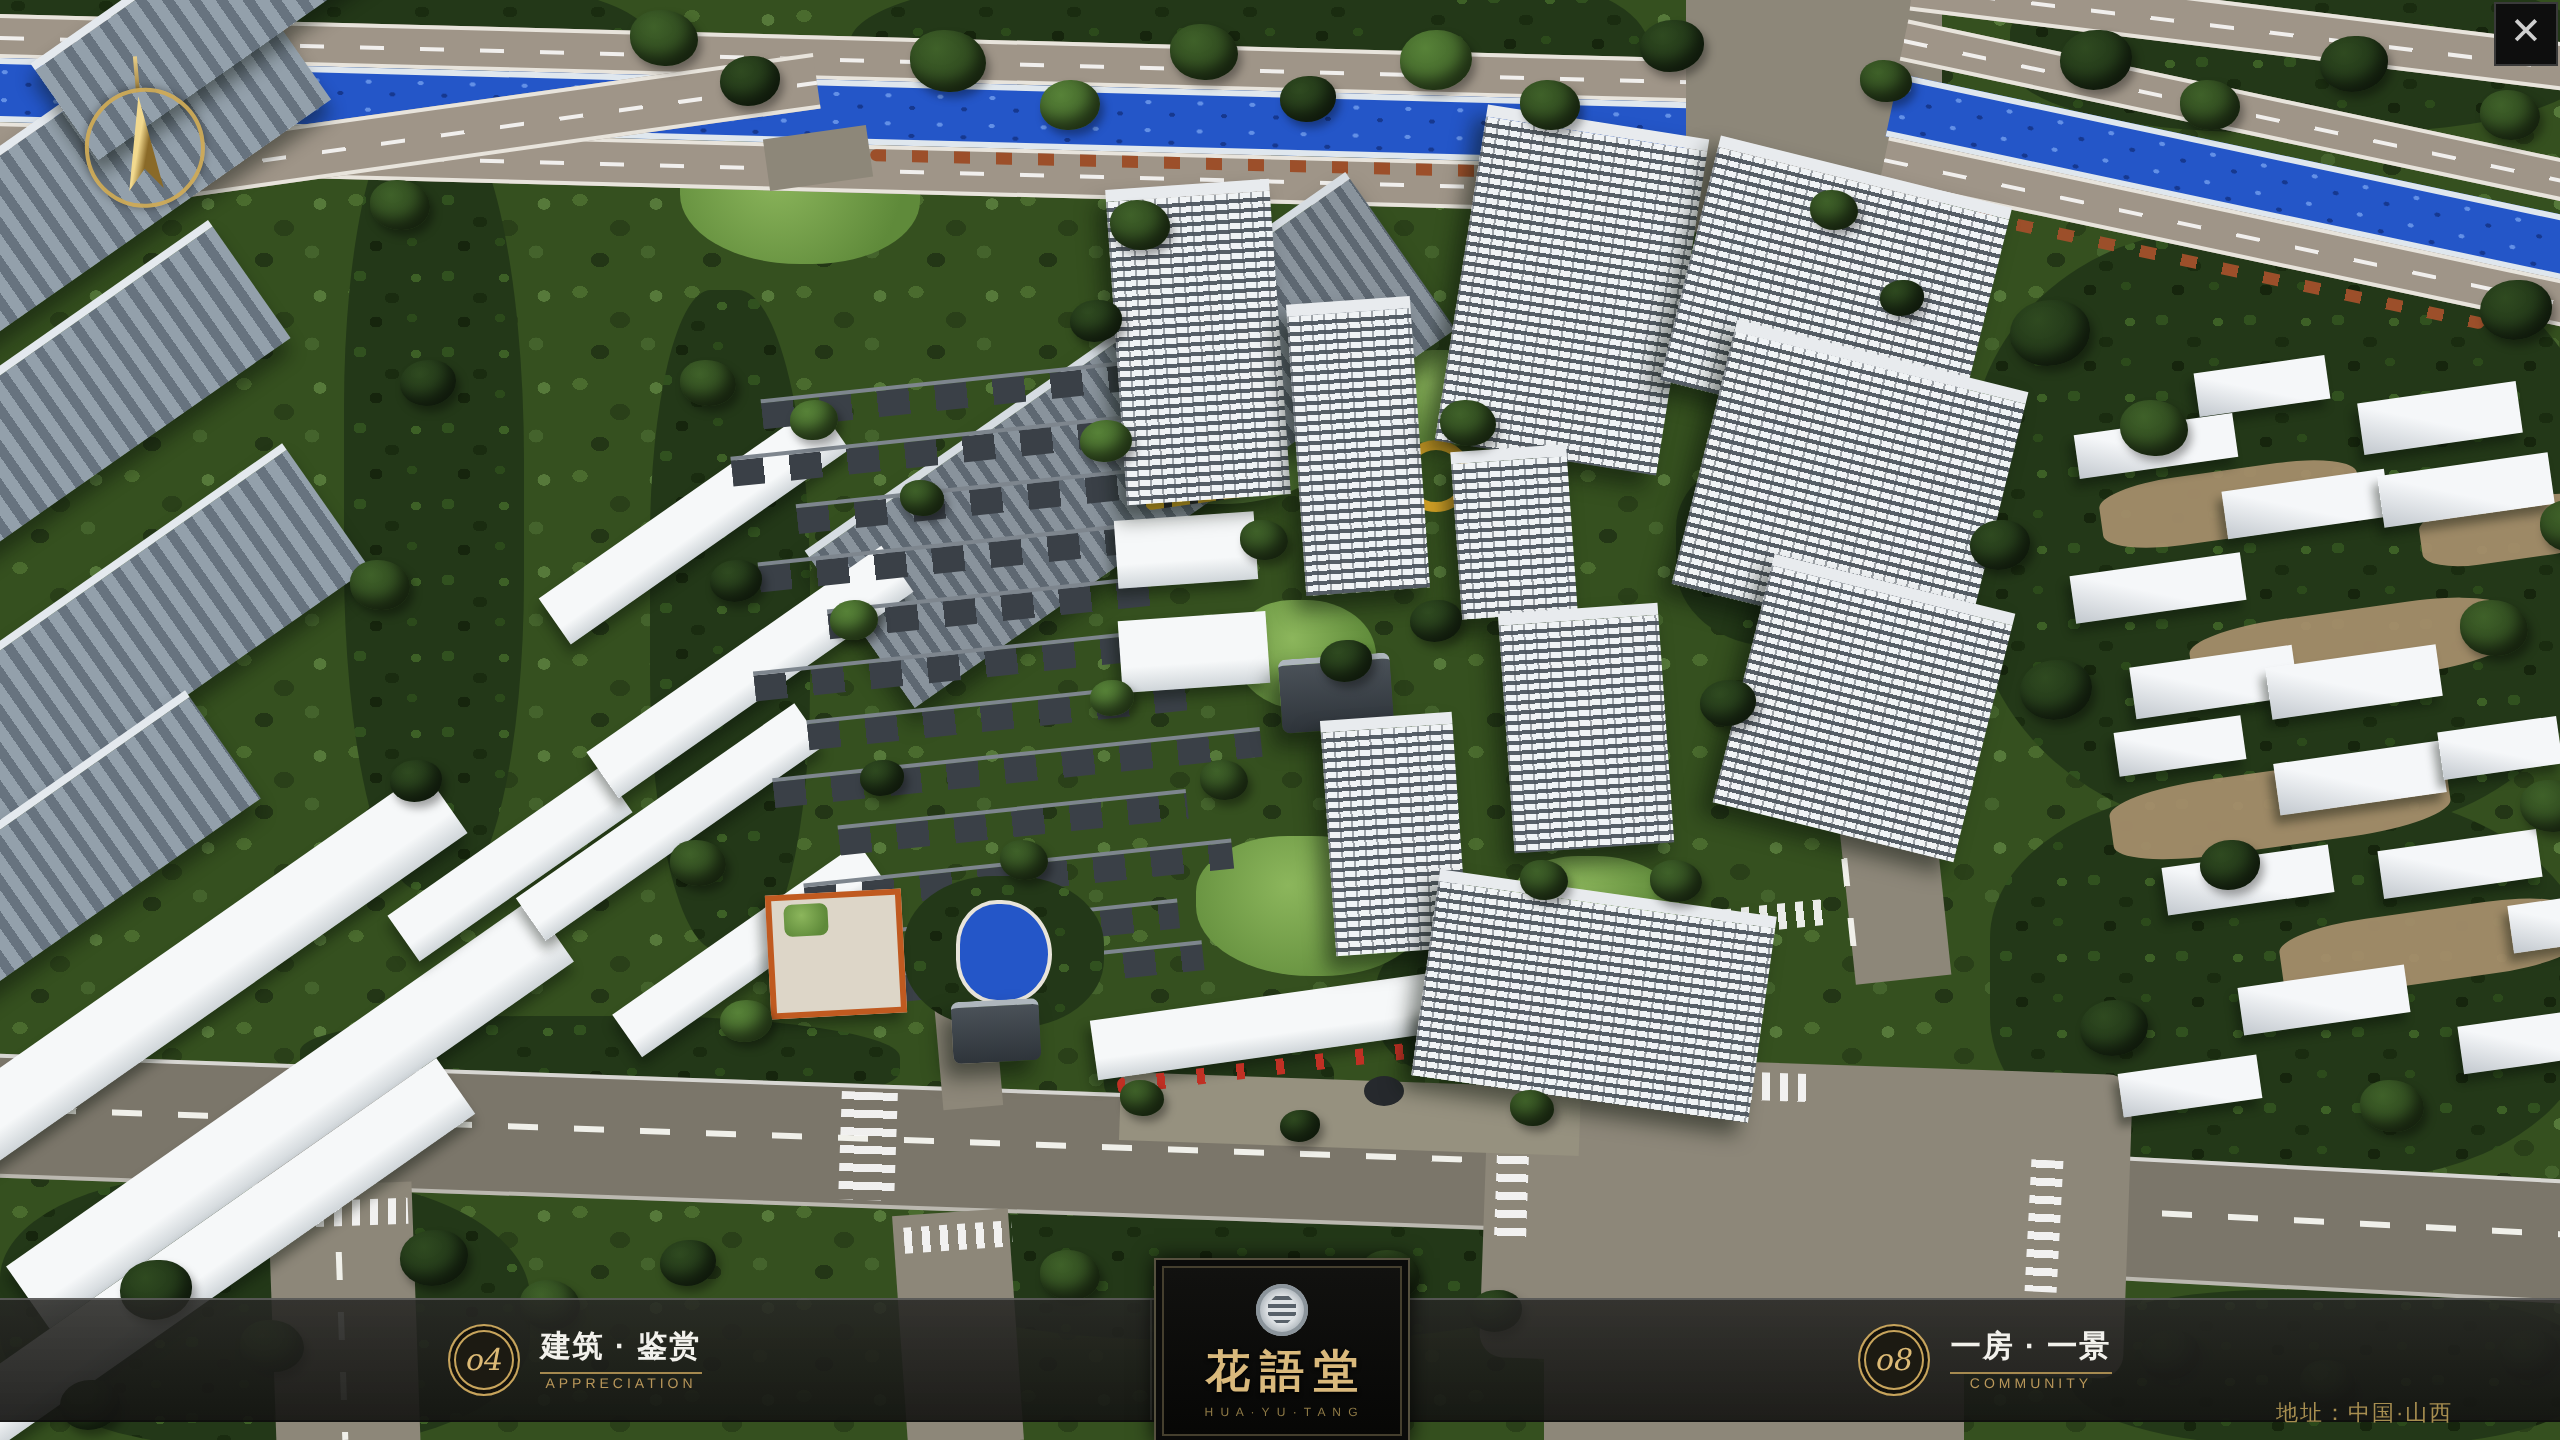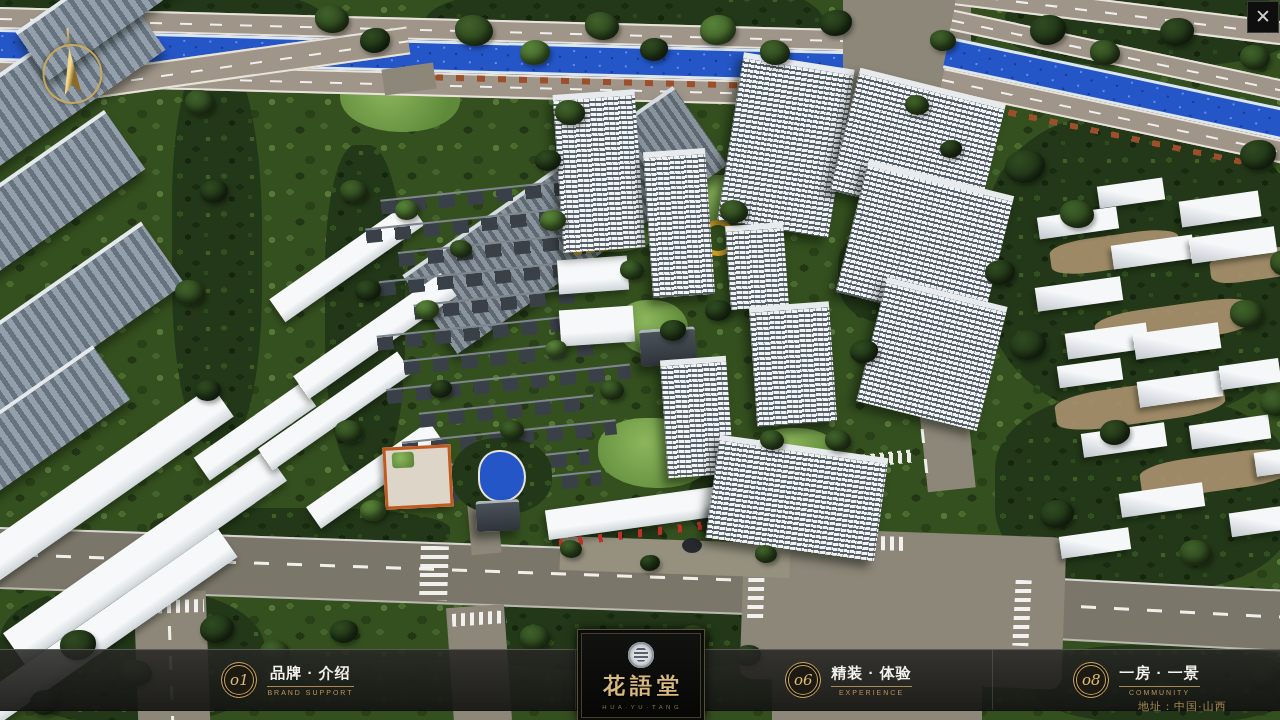--- a/index.html
+++ b/index.html
@@ -304,38 +304,30 @@
     <div class="needle"></div>
   </div>
 
   <div id="close-btn">
     <span>✕</span>
   </div>
 
   <div id="navbar">
     <div class="nav-group" id="nav-left">
       <div class="nav-item">
-        <div class="badge">o1</div>
+        <div class="badge">o4</div>
         <div class="nav-text">
-          <span class="nav-zh">品牌 · 介绍</span>
+          <span class="nav-zh">建筑 · 鉴赏</span>
           <span class="nav-line"></span>
-          <span class="nav-en">BRAND SUPPORT</span>
+          <span class="nav-en">APPRECIATION</span>
         </div>
       </div>
     </div>
     <div class="nav-spacer"></div>
     <div class="nav-group" id="nav-right">
-      <div class="nav-item">
-        <div class="badge">o6</div>
-        <div class="nav-text">
-          <span class="nav-zh">精装 · 体验</span>
-          <span class="nav-line"></span>
-          <span class="nav-en">EXPERIENCE</span>
-        </div>
-      </div>
       <div class="nav-item">
         <div class="badge">o8</div>
         <div class="nav-text">
           <span class="nav-zh">一房 · 一景</span>
           <span class="nav-line"></span>
           <span class="nav-en">COMMUNITY</span>
         </div>
       </div>
     </div>
   </div>

